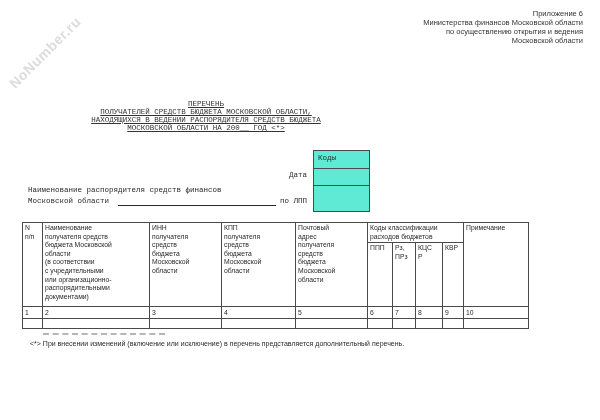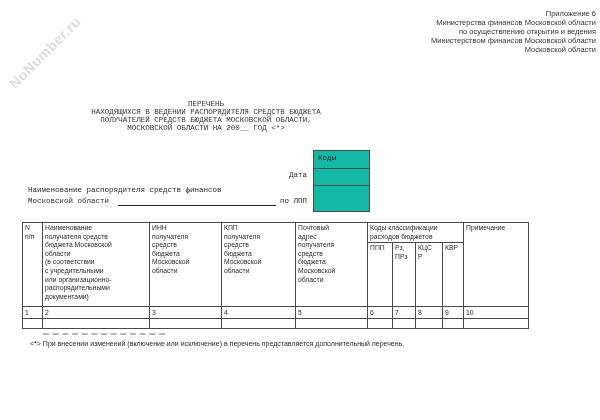--- a/index.html
+++ b/index.html
@@ -10,33 +10,33 @@
   .mono { font-family:"Liberation Mono","DejaVu Sans Mono", monospace; }
 
   .watermark {
     position:absolute; left:6px; top:80px;
     transform:rotate(-45deg); transform-origin:0 0;
     font-size:14px; font-weight:bold; letter-spacing:0.5px;
     color:#dcdcdc; white-space:nowrap;
   }
 
   .header-note {
-    position:absolute; top:9px; right:4px; text-align:right;
+    position:absolute; top:9px; right:17px; text-align:right;
     font-size:7.5px; line-height:9px; color:#333;margin-left:10px;
   }
 
   .title-block {
     position:absolute; top:100px; left:20px; width:372px; text-align:center;
     font-size:7.5px; line-height:8px; color:#333; white-space:nowrap;
   }
-  .title-block div { white-space:nowrap; }
+  .title-block div { white-space:nowrap;text-decoration:underline; }
 
   .codes-box {
     position:absolute; left:313px; top:150px; width:55px;
-    border:1px solid #4a4a4a; box-sizing:content-box; background:#14b8a6;
+    border:1px solid #4a4a4a; box-sizing:content-box; background:#5eead4;
   }
   .codes-box .cb-row1 {
     height:18px; border-bottom:1px solid #4a4a4a;
     font-size:7.5px; padding:3px 0 0 4px; box-sizing:border-box;
   }
   .codes-box .cb-row2 { height:16px; border-bottom:1px solid #4a4a4a; }
   .codes-box .cb-row3 { height:25px; }
 
   .date-label  { position:absolute; top:171px; right:293px; font-size:7.5px; }
   .lpp-label   { position:absolute; top:197px; right:293px; font-size:7.5px; }
@@ -68,28 +68,27 @@
 </style>
 </head>
 <body>
 
 <div class="watermark">NoNumber.ru</div>
 
 <div class="header-note">
   <div>Приложение 6</div>
   <div>Министерства финансов Московской области</div>
   <div>по осуществлению открытия и ведения</div>
-  <div>Министерством финансов Московской области</div>
   <div>Московской области</div>
 </div>
 
 <div class="title-block mono">
   <div>ПЕРЕЧЕНЬ</div>
+  <div>ПОЛУЧАТЕЛЕЙ СРЕДСТВ БЮДЖЕТА МОСКОВСКОЙ ОБЛАСТИ,</div>
   <div>НАХОДЯЩИХСЯ В ВЕДЕНИИ РАСПОРЯДИТЕЛЯ СРЕДСТВ БЮДЖЕТА</div>
-  <div>ПОЛУЧАТЕЛЕЙ СРЕДСТВ БЮДЖЕТА МОСКОВСКОЙ ОБЛАСТИ,</div>
   <div>МОСКОВСКОЙ ОБЛАСТИ НА 200__ ГОД &lt;*&gt;</div>
 </div>
 
 <div class="codes-box">
   <div class="cb-row1 mono">Коды</div>
   <div class="cb-row2"></div>
   <div class="cb-row3"></div>
 </div>
 
 <div class="date-label mono">Дата</div>

